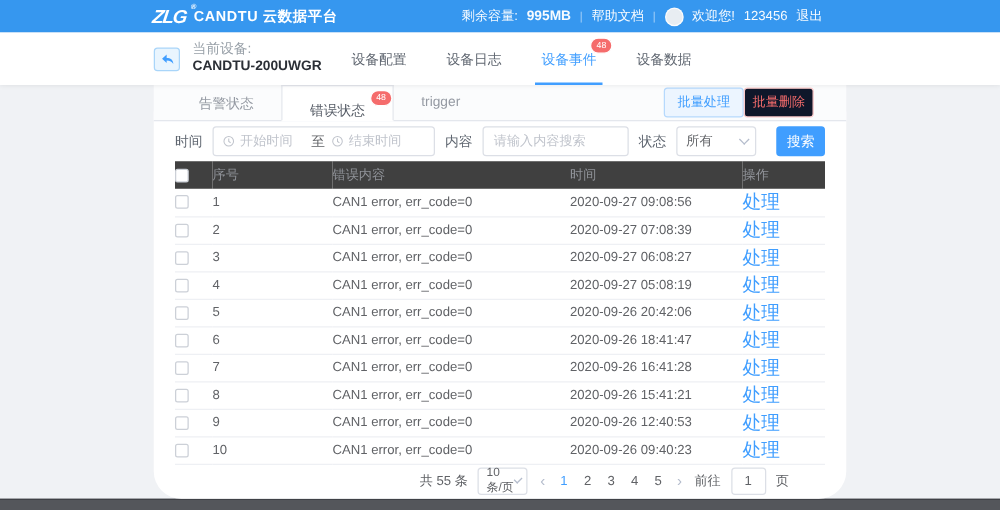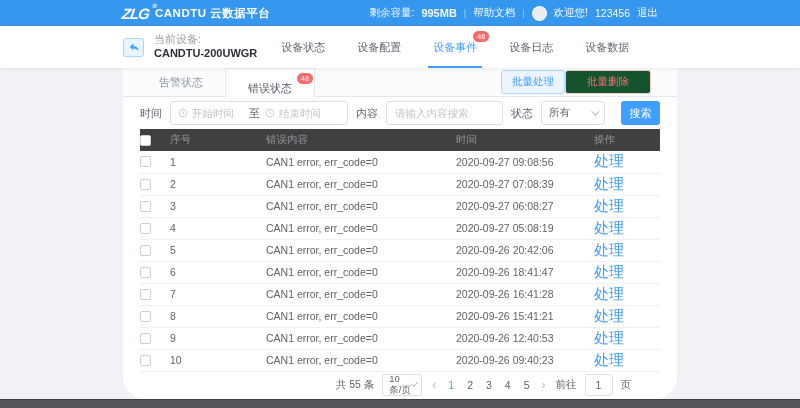--- a/index.html
+++ b/index.html
@@ -31,21 +31,21 @@
   
   .content { height:331px; display:flex; justify-content:center; background:#f0f2f5; }
   .card { width:554px; background:#fff; display:flex; flex-direction:column;border-radius:22px; }
 
   .panel-tabs { height:29px; background:#fbfcfd; border-bottom:1px solid #e4e7ed; display:flex; align-items:stretch; padding-left:14px; }
   .p-tab { padding:0 22px; display:flex; align-items:center; font-size:11px; color:#959aa3; position:relative; cursor:pointer; }
   .p-tab.active { background:#fff; border:1px solid #e4e7ed; border-bottom:1px solid #fff; margin-bottom:-1px; color:#565c66;align-items:flex-end; }
   .p-tab .badge { top:3px; left:calc(100% - 18px); }
   .panel-actions { margin-left:auto; display:flex; align-items:center; gap:0; padding-right:26px; }
   .btn-soft-blue { font-size:10.5px; padding:4px 10px; border-radius:3px; background:#ecf5ff; border:1px solid #b6d9fd; color:var(--primary,#409eff); cursor:pointer; }
-  .btn-soft-red { font-size:10.5px; padding:4px 21px; border-radius:3px; background:#14532d; border:1px solid #fbc9c9; color:var(--danger,#f56c6c); cursor:pointer; }
+  .btn-soft-red { font-size:10.5px; padding:4px 6px; border-radius:3px; background:#0f172a; border:1px solid #fbc9c9; color:var(--danger,#f56c6c); cursor:pointer; }
 
   .filter-row { height:32px; display:flex; align-items:center; padding:0 17px; gap:8px; font-size:11px; color:#5f6670; }
   .range-box { width:178px; height:24px; border:1px solid #dcdfe6; border-radius:3px; display:flex; align-items:center; padding:0 7px; gap:4px; }
   .range-box input { border:none; outline:none; width:52px; font-size:10.5px; color:#606266; font-family:"Liberation Sans",sans-serif; }
   .range-box input::placeholder, .text-input::placeholder { color:#c0c4cc; }
   .range-sep { color:#606266; margin:0 1px; }
   .text-input { width:117px; height:24px; border:1px solid #dcdfe6; border-radius:3px; padding:0 8px; font-size:10.5px; color:#606266; outline:none; font-family:"Liberation Sans",sans-serif; }
   .select-box { width:64px; height:24px; border:1px solid #dcdfe6; border-radius:3px; display:flex; align-items:center; justify-content:space-between; padding:0 7px; font-size:10.5px; color:#606266; cursor:pointer; }
   .chevron { width:6px; height:6px; border-right:1px solid #b4bccc; border-bottom:1px solid #b4bccc; transform:rotate(45deg) translateY(-2px); }
   .search-btn { margin-left:auto; width:39px; height:24px; background:var(--primary,#409eff); color:#fff; border:none; border-radius:3px; font-size:11px; cursor:pointer; }
@@ -93,49 +93,49 @@
     <svg width="12" height="11" viewBox="0 0 18 16">
       <path d="M8 2 L2.5 7.2 L8 12.2 V9.4 C12 9.4 14.4 10.8 16 13.6 C15.8 8 12.5 6.2 8 6.2 Z" fill="#409eff"></path>
     </svg>
   </div>
   <div class="dev-info">
     <div class="dev-label">当前设备:</div>
     <div class="dev-name">CANDTU-200UWGR</div>
   </div>
   <div class="dev-tabs">
     <div class="dev-tab">
-        <span>设备状态</span>
+        <span>设备配置</span>
       </div>
     <div class="dev-tab">
-        <span>设备配置</span>
+        <span>设备日志</span>
       </div>
     <div class="dev-tab active">
       <span>设备事件</span>
       <span class="badge">48</span>
     </div>
-    <div class="dev-tab">
-        <span>设备日志</span>
-      </div>
     <div class="dev-tab">
         <span>设备数据</span>
       </div>
   </div>
 </div>
 
 <div class="content">
   <div class="card">
 
     <div class="panel-tabs">
       <div class="p-tab">
           <span>告警状态</span>
         </div>
       <div class="p-tab active">
         <span>错误状态</span>
         <span class="badge">48</span>
       </div>
+      <div class="p-tab">
+          <span>trigger</span>
+        </div>
       <div class="panel-actions">
         <button class="btn-soft-blue">批量处理</button>
         <button class="btn-soft-red">批量删除</button>
       </div>
     </div>
 
     <div class="filter-row">
       <span>时间</span>
       <div class="range-box">
         <svg width="10" height="10" viewBox="0 0 12 12">

